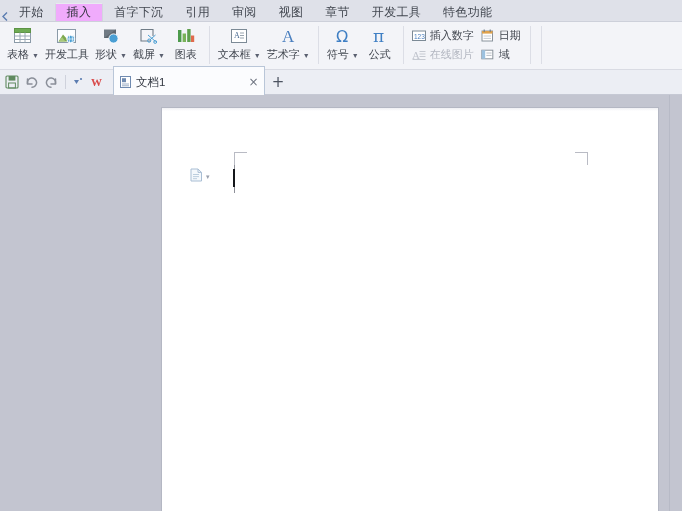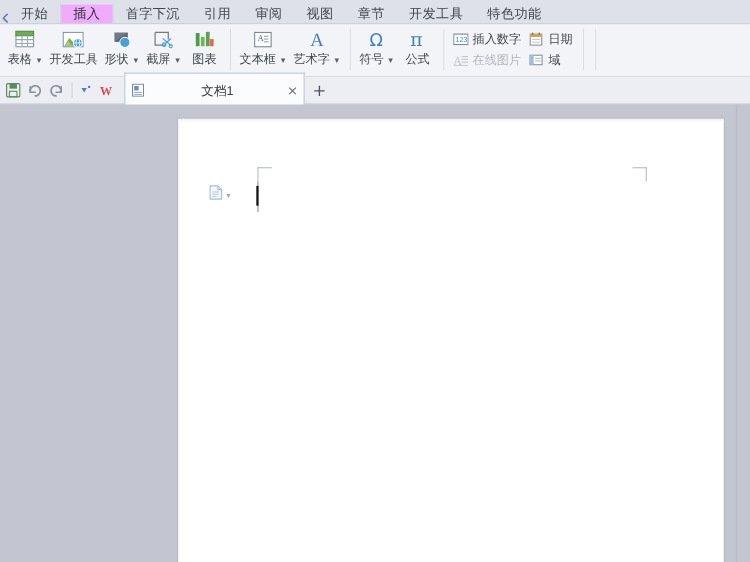--- a/index.html
+++ b/index.html
@@ -152,21 +152,20 @@
     position: relative;
     height: 33px;
     min-width: 152px;
     margin-left: 4px;
     background: #fbfcfe;
     border: 1px solid #b9c6d8;
     border-bottom: 1px solid #fbfcfe;
     display: flex; align-items: center;
     padding: 0 4px 0 5px;
     cursor: default;
-    gap: 47px;
   }
   .doc-tab .dt-ico {
     width: 13px; height: 13px;
     margin-right: 4px;
     display: flex; align-items: center; justify-content: center;
     flex: none;
   }
   .doc-tab .dt-label {
     font-size: 11.5px;
     color: #353a44;

